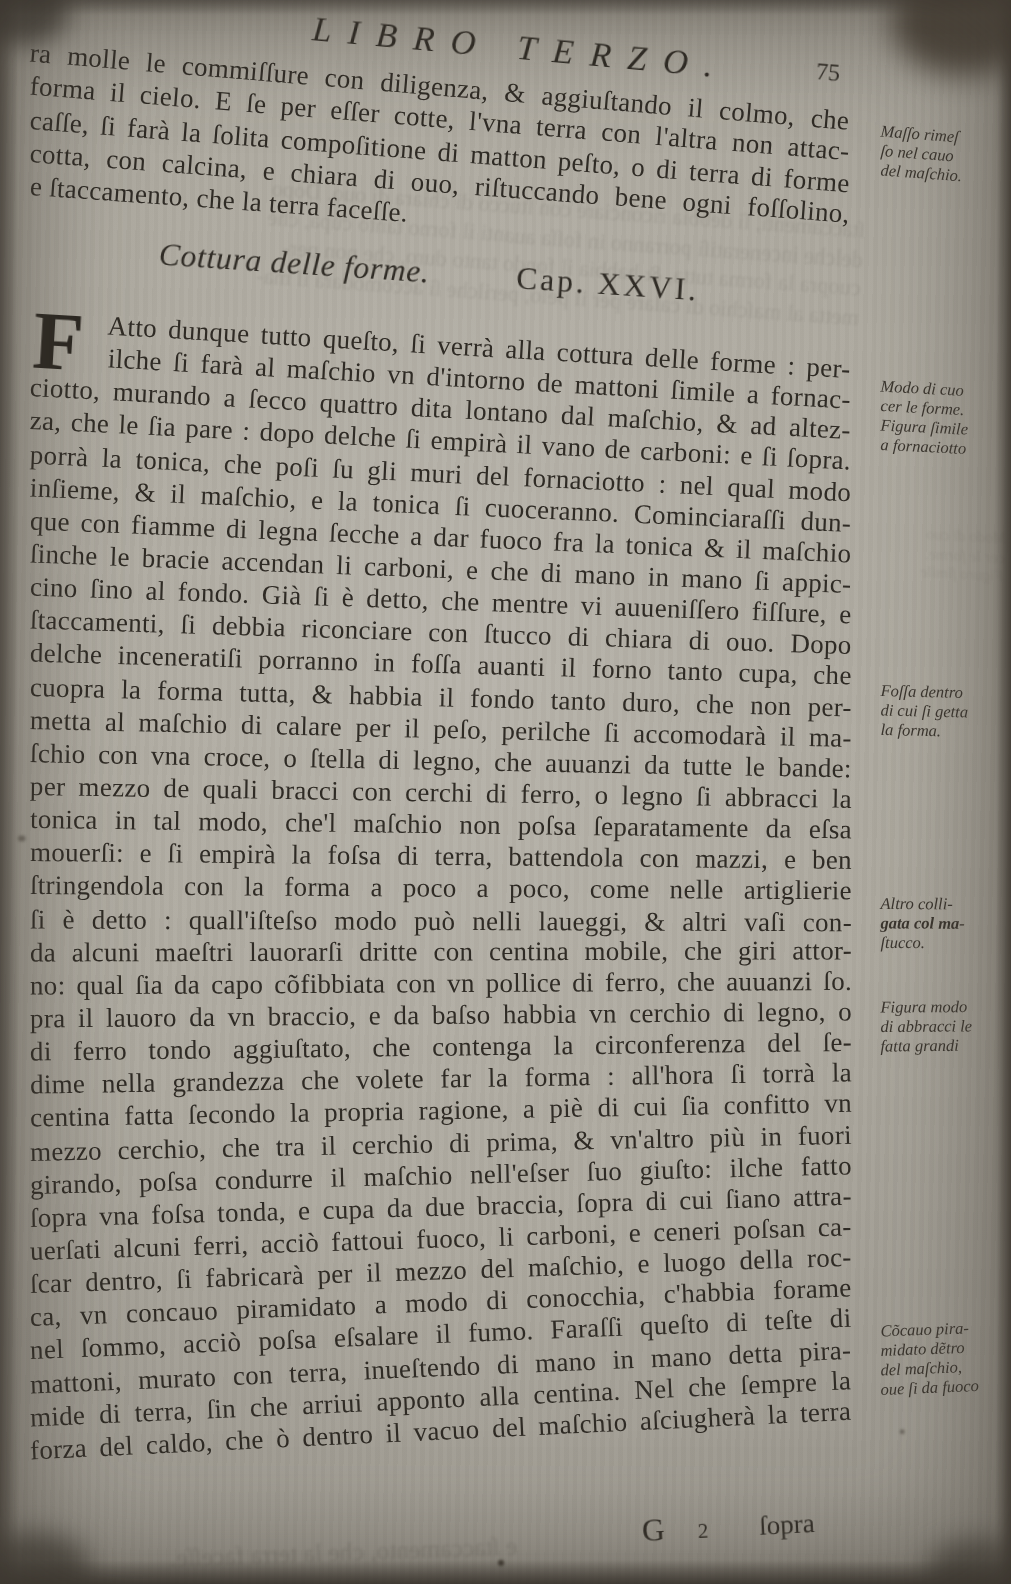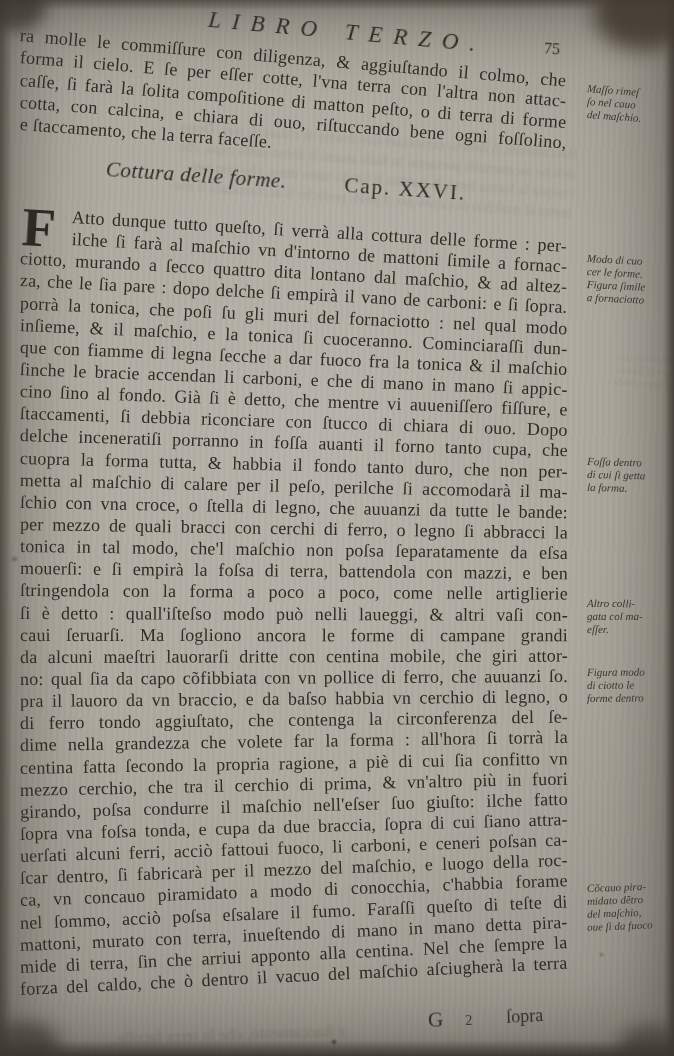--- a/index.html
+++ b/index.html
@@ -138,21 +138,20 @@
         <div class="text-line" style="height: 22.15px; line-height: 22.15px; transform: rotate(1.78deg);">ſtaccamenti, ſi debbia riconciare con ſtucco di chiara di ouo. Dopo</div>
         <div class="text-line" style="height: 22.15px; line-height: 22.15px; transform: rotate(1.6deg);">delche inceneratiſi porranno in foſſa auanti il forno tanto cupa, che</div>
         <div class="text-line" style="height: 22.15px; line-height: 22.15px; transform: rotate(1.43deg);">cuopra la forma tutta, &amp; habbia il fondo tanto duro, che non per-</div>
         <div class="text-line" style="height: 22.15px; line-height: 22.15px; transform: rotate(1.25deg);">metta al maſchio di calare per il peſo, perilche ſi accomodarà il ma-</div>
         <div class="text-line" style="height: 22.15px; line-height: 22.15px; transform: rotate(1.08deg);">ſchio con vna croce, o ſtella di legno, che auuanzi da tutte le bande:</div>
         <div class="text-line" style="height: 22.15px; line-height: 22.15px; transform: rotate(0.9deg);">per mezzo de quali bracci con cerchi di ferro, o legno ſi abbracci la</div>
         <div class="text-line" style="height: 22.15px; line-height: 22.15px; transform: rotate(0.73deg);">tonica in tal modo, che'l maſchio non poſsa ſeparatamente da eſsa</div>
         <div class="text-line" style="height: 22.15px; line-height: 22.15px; transform: rotate(0.55deg);">mouerſi: e ſi empirà la foſsa di terra, battendola con mazzi, e ben</div>
         <div class="text-line" style="height: 22.15px; line-height: 22.15px; transform: rotate(0.38deg);">ſtringendola con la forma a poco a poco, come nelle artiglierie</div>
         <div class="text-line" style="height: 22.15px; line-height: 22.15px; transform: rotate(0.2deg);">ſi è detto : quall'iſteſso modo può nelli laueggi, &amp; altri vaſi con-</div>
-        <div class="text-line" style="height: 22.15px; line-height: 22.15px; transform: rotate(0.03deg);">caui ſeruarſi. Ma ſogliono ancora le forme di campane grandi</div>
         <div class="text-line" style="height: 22.15px; line-height: 22.15px; transform: rotate(-0.15deg);">da alcuni maeſtri lauorarſi dritte con centina mobile, che giri attor-</div>
         <div class="text-line" style="height: 22.15px; line-height: 22.15px; transform: rotate(-0.32deg);">no: qual ſia da capo cõfibbiata con vn pollice di ferro, che auuanzi ſo.</div>
         <div class="text-line" style="height: 22.15px; line-height: 22.15px; transform: rotate(-0.5deg);">pra il lauoro da vn braccio, e da baſso habbia vn cerchio di legno, o</div>
         <div class="text-line" style="height: 22.15px; line-height: 22.15px; transform: rotate(-0.67deg);">di ferro tondo aggiuſtato, che contenga la circonferenza del ſe-</div>
         <div class="text-line" style="height: 22.15px; line-height: 22.15px; transform: rotate(-0.85deg);">dime nella grandezza che volete far la forma : all'hora ſi torrà la</div>
         <div class="text-line" style="height: 22.15px; line-height: 22.15px; transform: rotate(-1.02deg);">centina fatta ſecondo la propria ragione, a piè di cui ſia confitto vn</div>
         <div class="text-line" style="height: 22.15px; line-height: 22.15px; transform: rotate(-1.2deg);">mezzo cerchio, che tra il cerchio di prima, &amp; vn'altro più in fuori</div>
         <div class="text-line" style="height: 22.15px; line-height: 22.15px; transform: rotate(-1.37deg);">girando, poſsa condurre il maſchio nell'eſser ſuo giuſto: ilche fatto</div>
         <div class="text-line" style="height: 22.15px; line-height: 22.15px; transform: rotate(-1.55deg);">ſopra vna foſsa tonda, e cupa da due braccia, ſopra di cui ſiano attra-</div>
         <div class="text-line" style="height: 22.15px; line-height: 22.15px; transform: rotate(-1.72deg);">uerſati alcuni ferri, acciò fattoui fuoco, li carboni, e ceneri poſsan ca-</div>
@@ -175,27 +174,27 @@
         <div class="text-line" style="height: 13px; line-height: 13px; transform: rotate(2.76deg);">Figura ſimile</div>
         <div class="text-line" style="height: 13px; line-height: 13px; transform: rotate(2.66deg);">a fornaciotto</div>
       </div>
     <div class="note" style="top:455px">
         <div class="text-line" style="height: 13px; line-height: 13px; transform: rotate(1.36deg);">Foſſa dentro</div>
         <div class="text-line" style="height: 13px; line-height: 13px; transform: rotate(1.26deg);">di cui ſi getta</div>
         <div class="text-line" style="height: 13px; line-height: 13px; transform: rotate(1.16deg);">la forma.</div>
       </div>
     <div class="note" style="top:597px">
         <div class="text-line" style="height: 13px; line-height: 13px; transform: rotate(0.24deg);">Altro colli-</div>
-        <div class="text-line" style="height: 13px; line-height: 13px; transform: rotate(0.14deg);">gata col ma-</div>
-        <div class="text-line" style="height: 13px; line-height: 13px; transform: rotate(0.04deg);">eſſer.</div>
+        <div class="text-line" style="height: 13px; line-height: 13px; transform: rotate(0.14deg); font-weight: bold;">gata col ma-</div>
+        <div class="text-line" style="height: 13px; line-height: 13px; transform: rotate(0.04deg);">ſtucco.</div>
       </div>
     <div class="note" style="top:666px">
         <div class="text-line" style="height: 13px; line-height: 13px; transform: rotate(-0.3deg);">Figura modo</div>
-        <div class="text-line" style="height: 13px; line-height: 13px; transform: rotate(-0.41deg);">di ciotto le</div>
-        <div class="text-line" style="height: 13px; line-height: 13px; transform: rotate(-0.51deg);">forme dentro</div>
+        <div class="text-line" style="height: 13px; line-height: 13px; transform: rotate(-0.41deg);">di abbracci le</div>
+        <div class="text-line" style="height: 13px; line-height: 13px; transform: rotate(-0.51deg);">fatta grandi</div>
       </div>
     <div class="note" style="top:882px">
         <div class="text-line" style="height: 13px; line-height: 13px; transform: rotate(-2.01deg);">Cõcauo pira-</div>
         <div class="text-line" style="height: 13px; line-height: 13px; transform: rotate(-2.11deg);">midato dẽtro</div>
         <div class="text-line" style="height: 13px; line-height: 13px; transform: rotate(-2.22deg);">del maſchio,</div>
         <div class="text-line" style="height: 13px; line-height: 13px; transform: rotate(-2.32deg);">oue ſi da fuoco</div>
       </div>
 
     <div class="footer">
       <span class="sig-letter">G</span><span class="sig-num">2</span><span class="catchword">ſopra</span>

